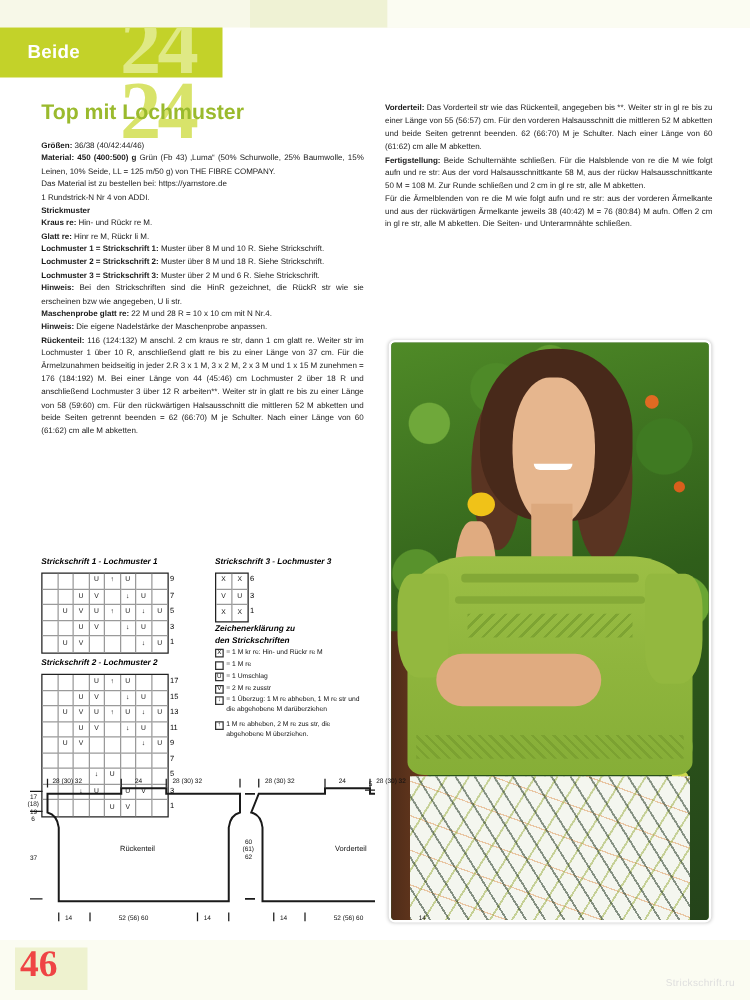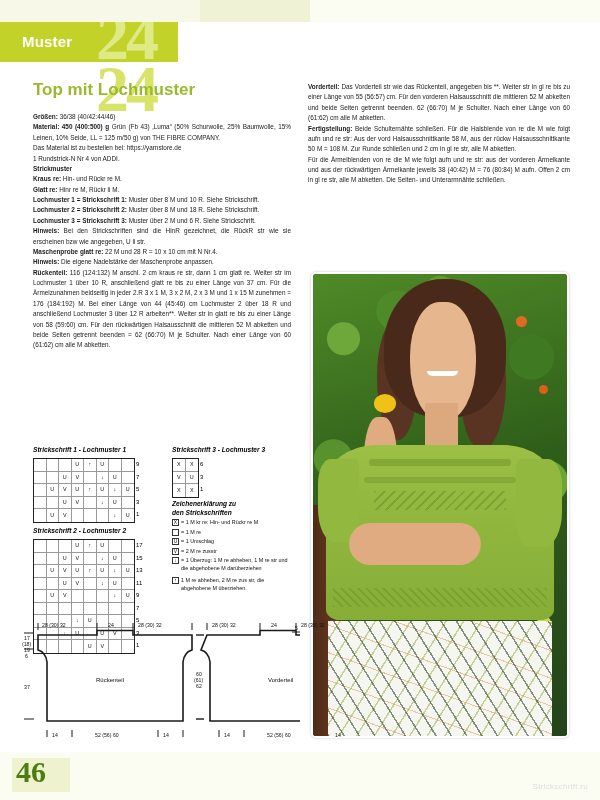--- a/index.html
+++ b/index.html
@@ -146,40 +146,40 @@
   
   .schem { position:absolute; left:20px; top:622px; width:280px; height:126px; }
   .sch-txt { position:absolute; font-size:5.2px; color:#111; white-space:nowrap; }
   .sch-piece-label { position:absolute; font-size:6px; color:#111; }
 
   
   .footer-wash { position:absolute; left:0; top:752px; width:600px; height:48px; background:#fbfcf2; }
   .pg-block { position:absolute; left:12px; top:758px; width:58px; height:34px; background:#eef2cf; }
   .pg-num {
     position:absolute; left:16px; top:757px;
-    font-size:30px; font-weight:bold; color:#4d7c0f;
+    font-size:30px; font-weight:bold; color:#ef4444;
     font-family:"Liberation Serif", serif; line-height:1;
   }
   .watermark {
     position:absolute; right:12px; top:782px;
     font-size:8px; color:#dedede; letter-spacing:.3px;
   }
 </style>
 </head>
 <body>
 
 <div class="top-wash"></div>
 <div class="top-wash2"></div>
 <div class="top-wash3"></div>
 
 <div class="model-bar"></div>
 <div class="model-number-clip">
   <div class="model-number-top">24</div>
 </div>
-<div class="model-label">Muster</div>
+<div class="model-label">Beide</div>
 <div class="model-number" style="top:56px;">24</div>
 
 <div class="page-title">Top mit Lochmuster</div>
 
 <div class="col col-left" id="left-col">
     <p><b>Größen:</b> 36/38 (40/42:44/46)</p>
     <p><b>Material: 450 (400:500) g</b> Grün (Fb 43) ‚Luma“ (50% Schurwolle, 25% Baumwolle, 15% Leinen, 10% Seide, LL = 125 m/50 g) von THE FIBRE COMPANY.</p>
     <p>Das Material ist zu bestellen bei: https://yarnstore.de</p>
     <p>1 Rundstrick-N Nr 4 von ADDI.</p>
     <p><b>Strickmuster</b></p>

